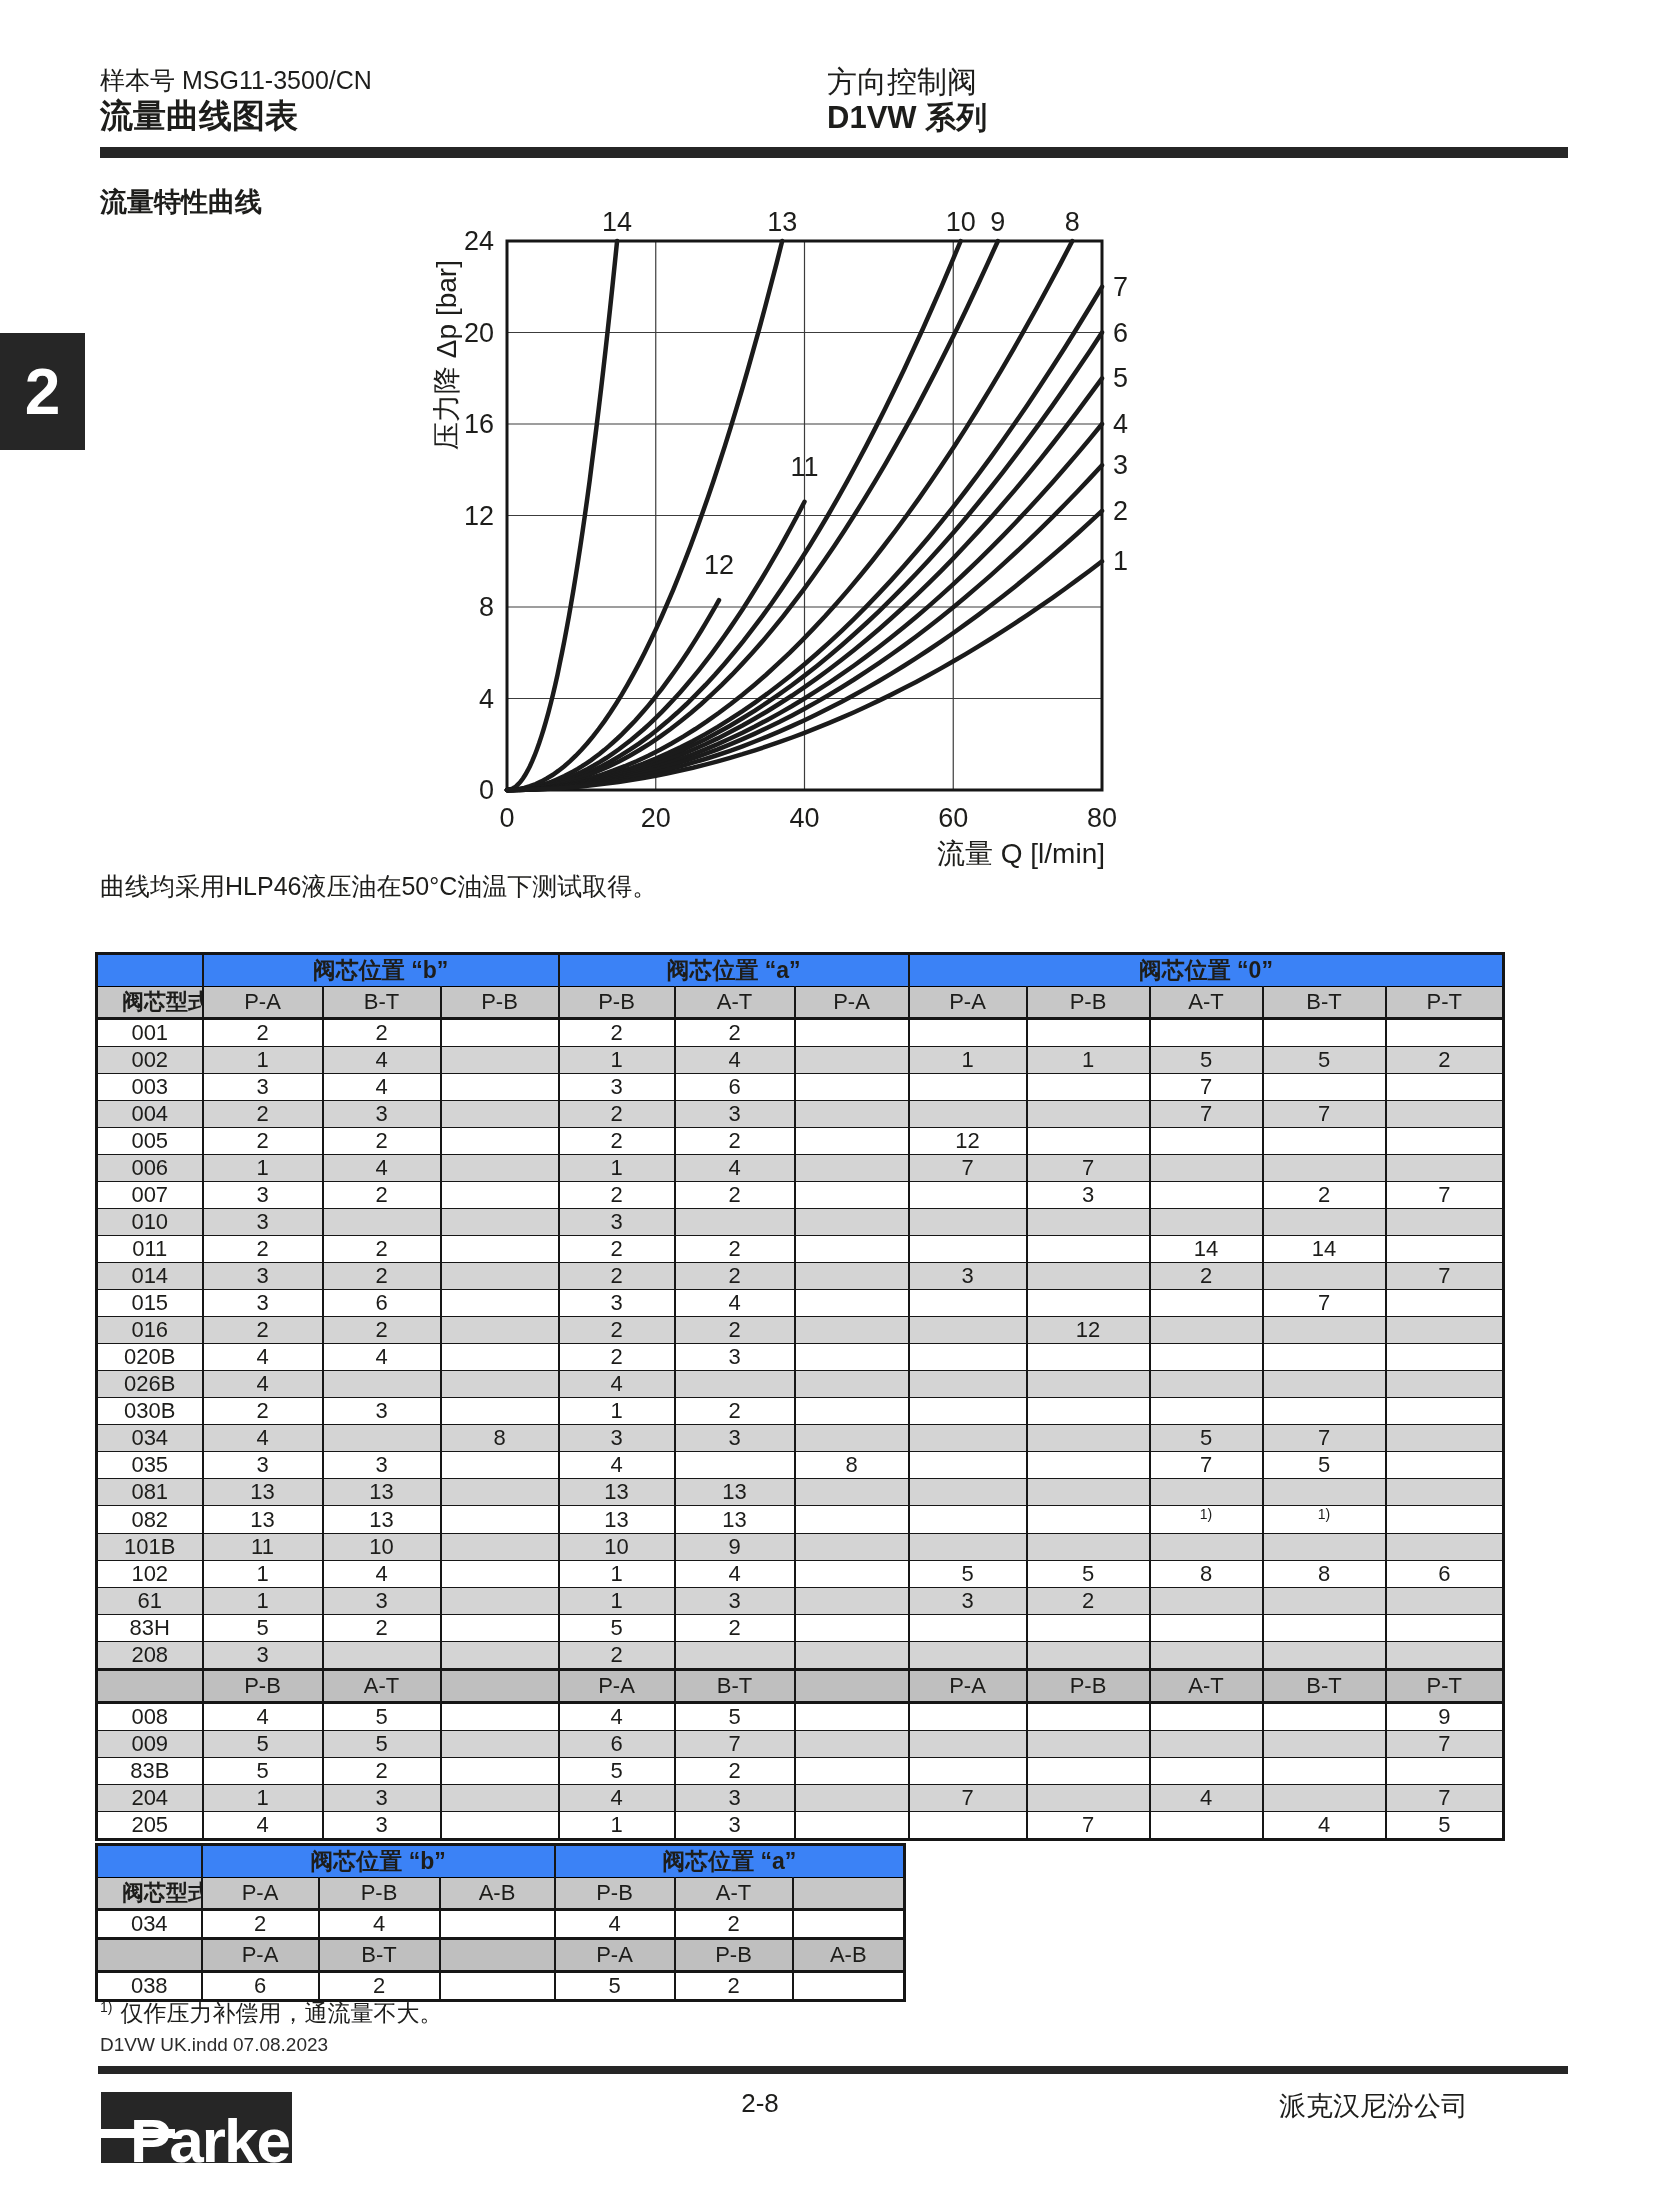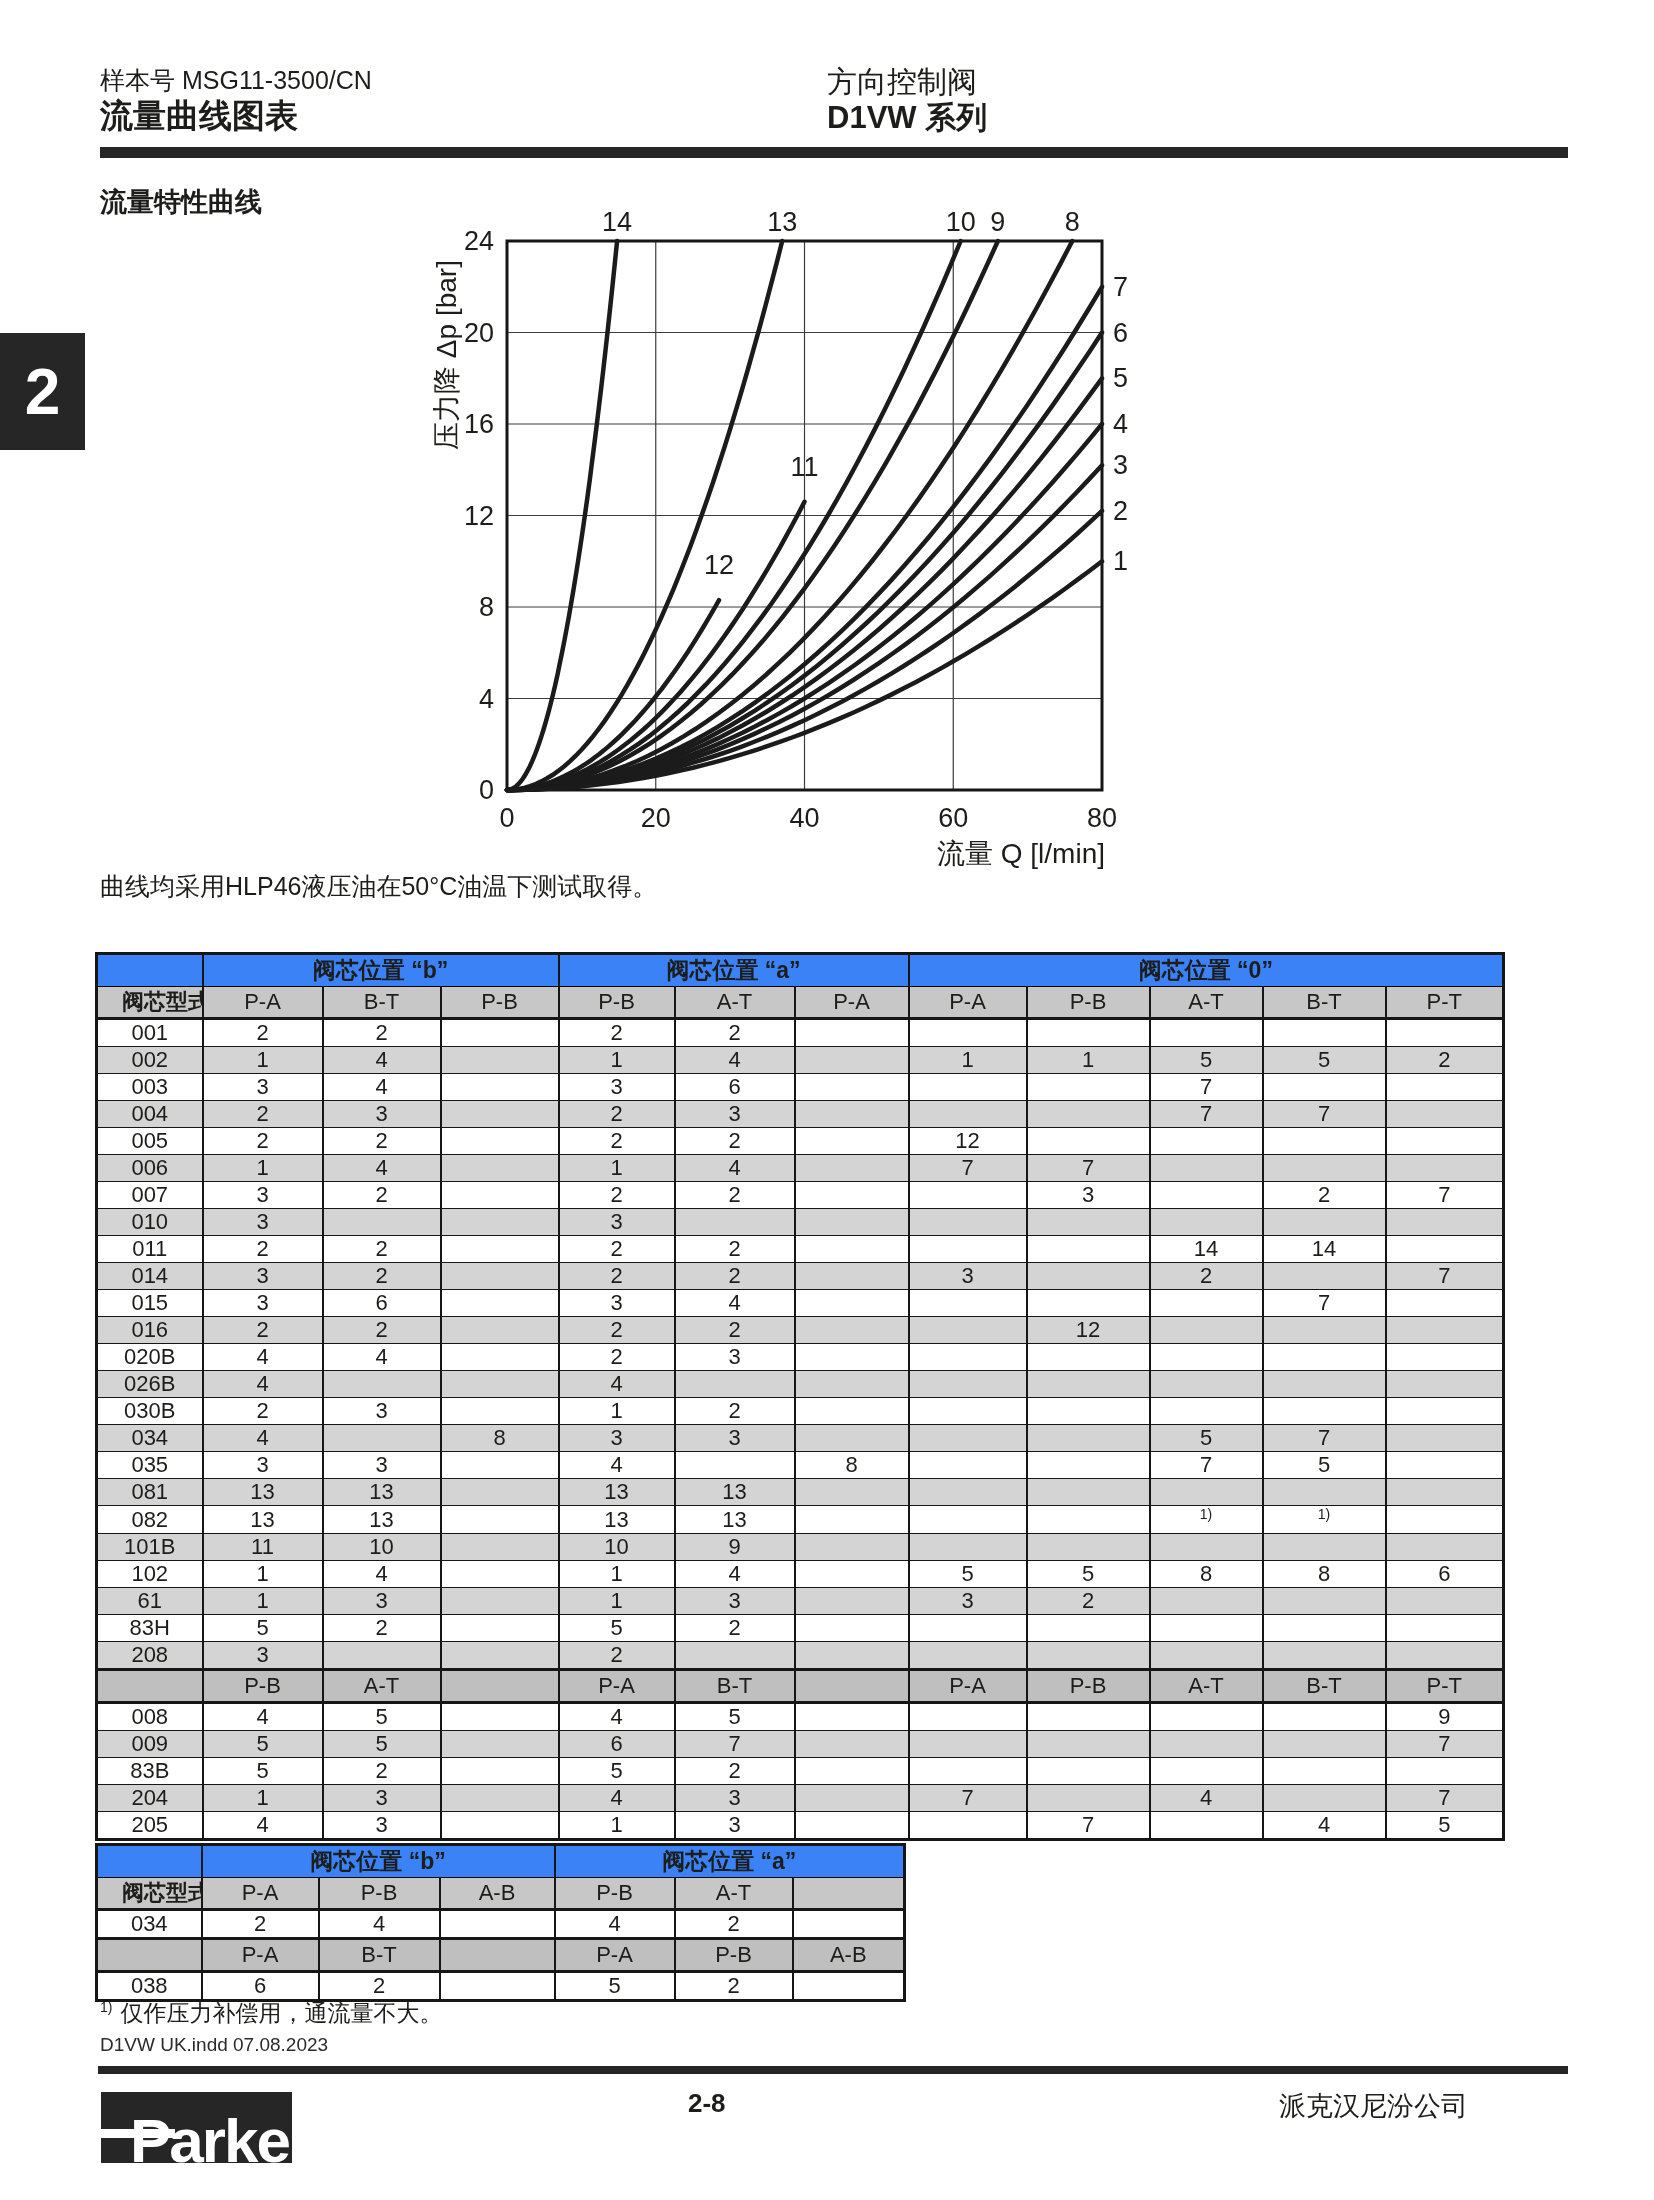--- a/index.html
+++ b/index.html
@@ -34,21 +34,21 @@
   td .supv{font-size:14px;vertical-align:super;}
   
   .footnote{left:100px;top:1998px;font-size:23px;}
   .footnote sup{font-size:14px;margin-right:8px;}
   .print-info{left:100px;top:2034px;font-size:19px;color:#2b2b2b;}
   .footer-rule{left:98px;top:2066px;width:1470px;height:8px;background:#262626;}
   .parker-logo{position:absolute;left:101px;top:2092px;width:191px;height:71px;background:#262626;}
   .parker-logo .dash{position:absolute;left:0;top:37px;width:74px;height:9px;background:#fff;}
   .parker-logo .wordmark{position:absolute;left:29px;top:13px;font-size:62px;font-weight:bold;
       color:#fff;letter-spacing:-2px;}
-  .page-number{left:688px;top:2088px;width:200px;text-align:left;font-size:26px;font-weight:bold;}
+  .page-number{left:660px;top:2088px;width:200px;text-align:center;font-size:26px;}
   .company{left:1100px;top:2088px;width:368px;text-align:right;font-size:27px;}
   svg text{font-family:"Liberation Sans","DejaVu Sans",sans-serif;fill:#1d1d1b;}
 </style>
 </head>
 <body>
 
 <div class="page">
 
   <div class="side-tab">
     <span>2</span>

